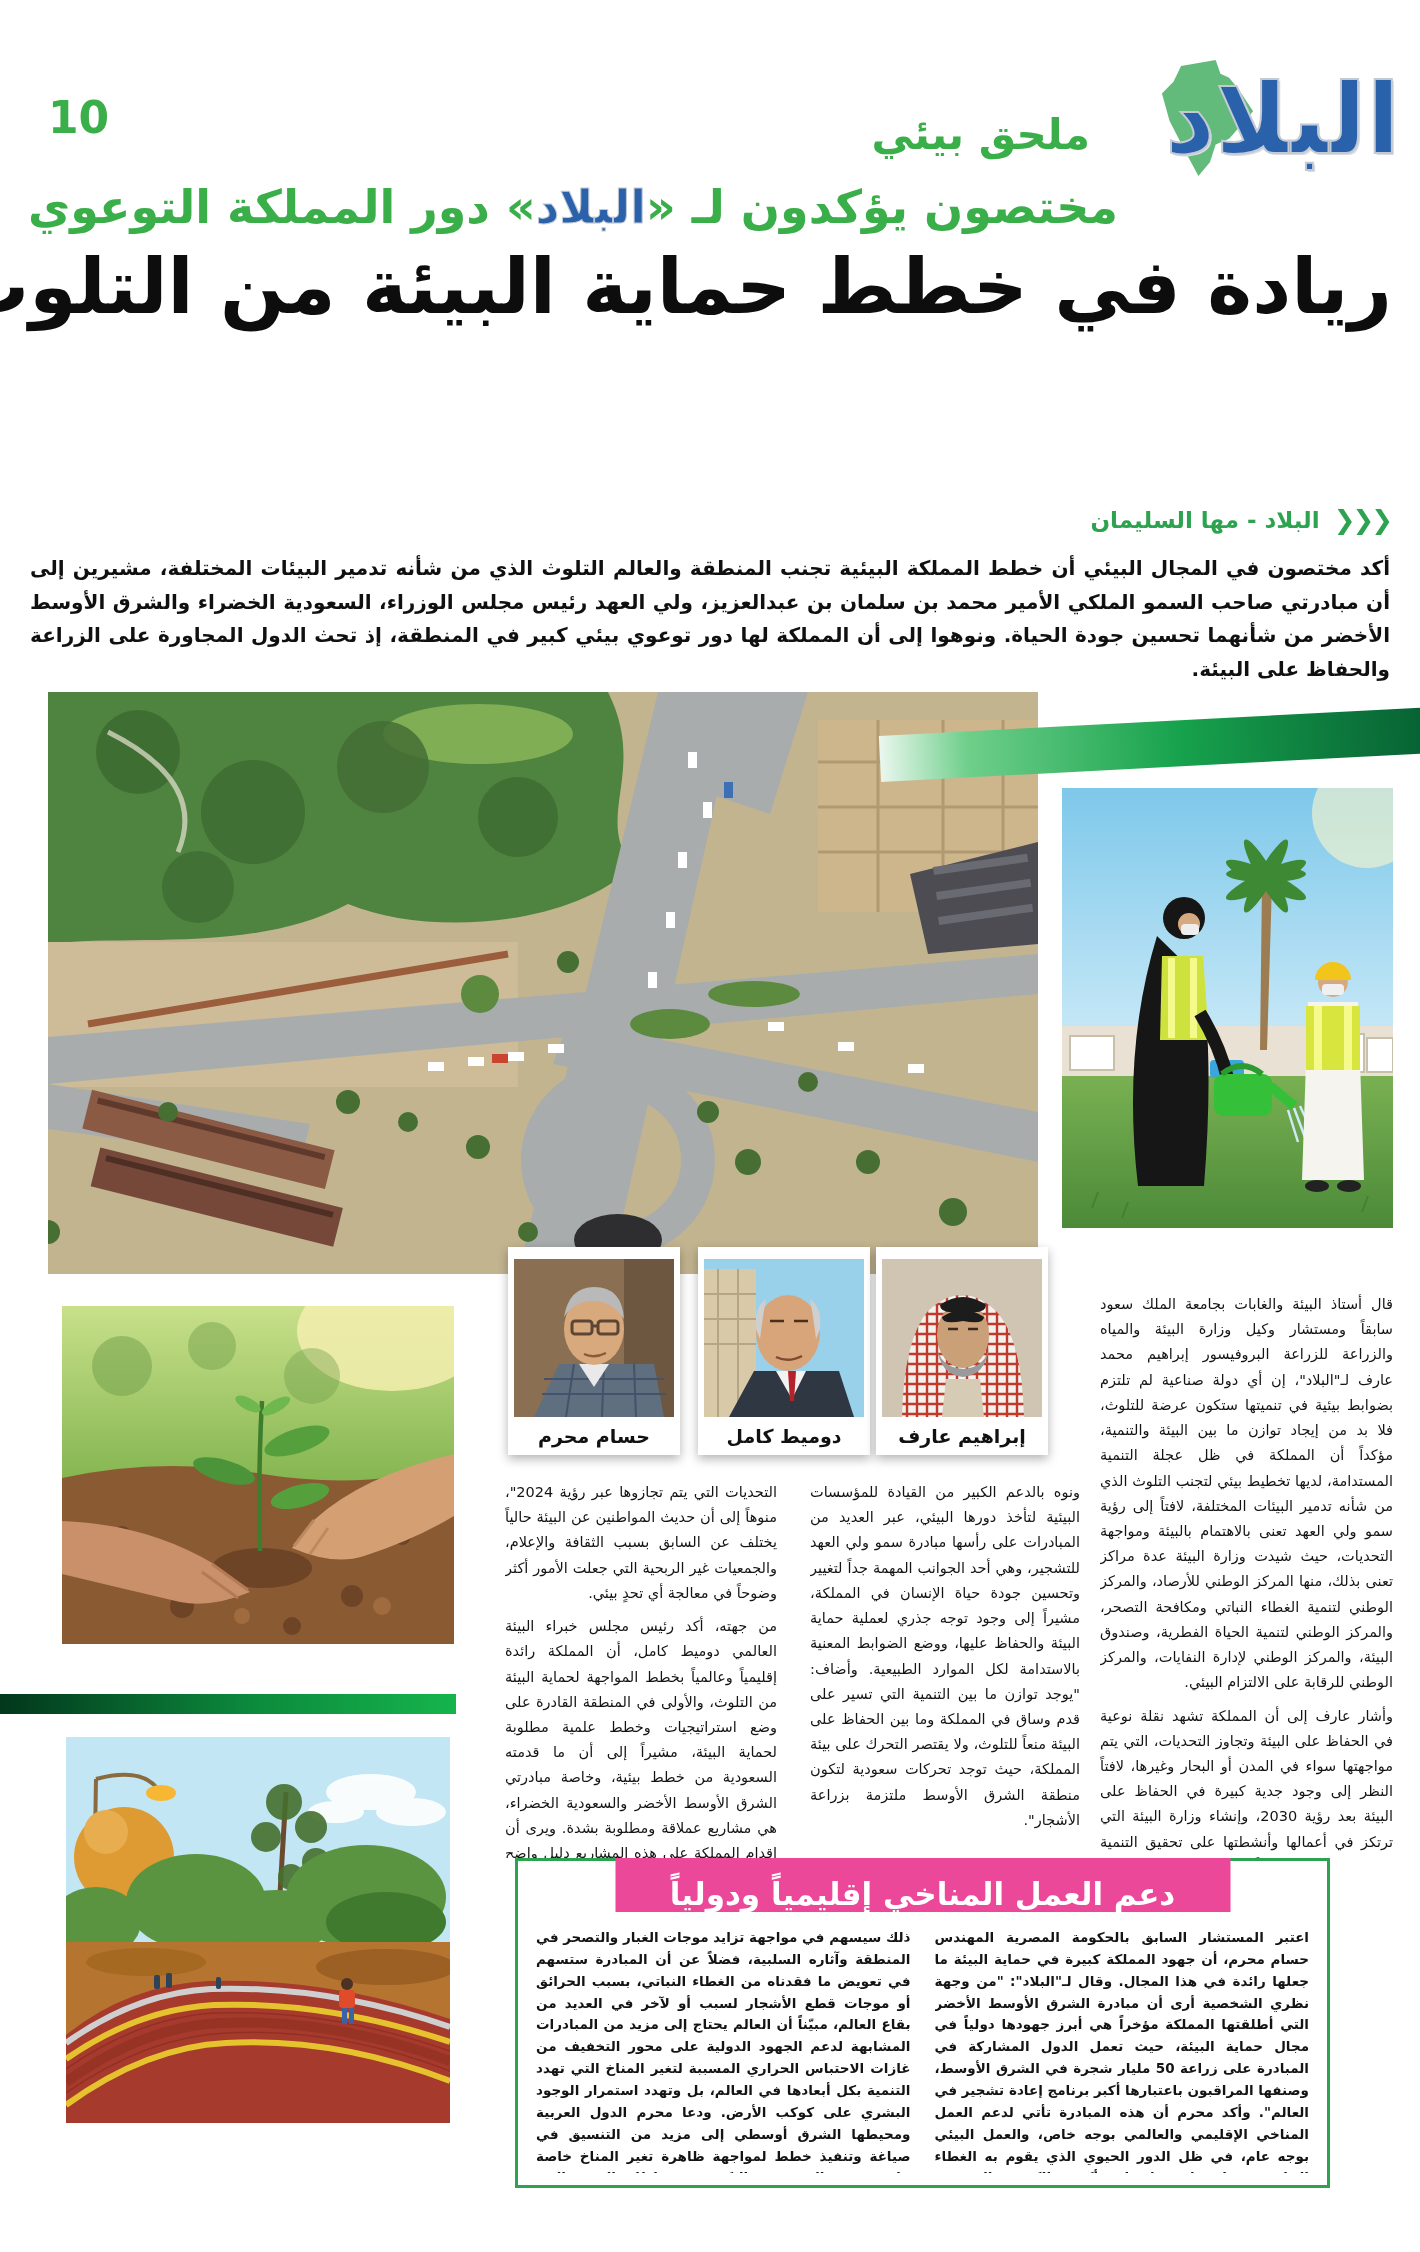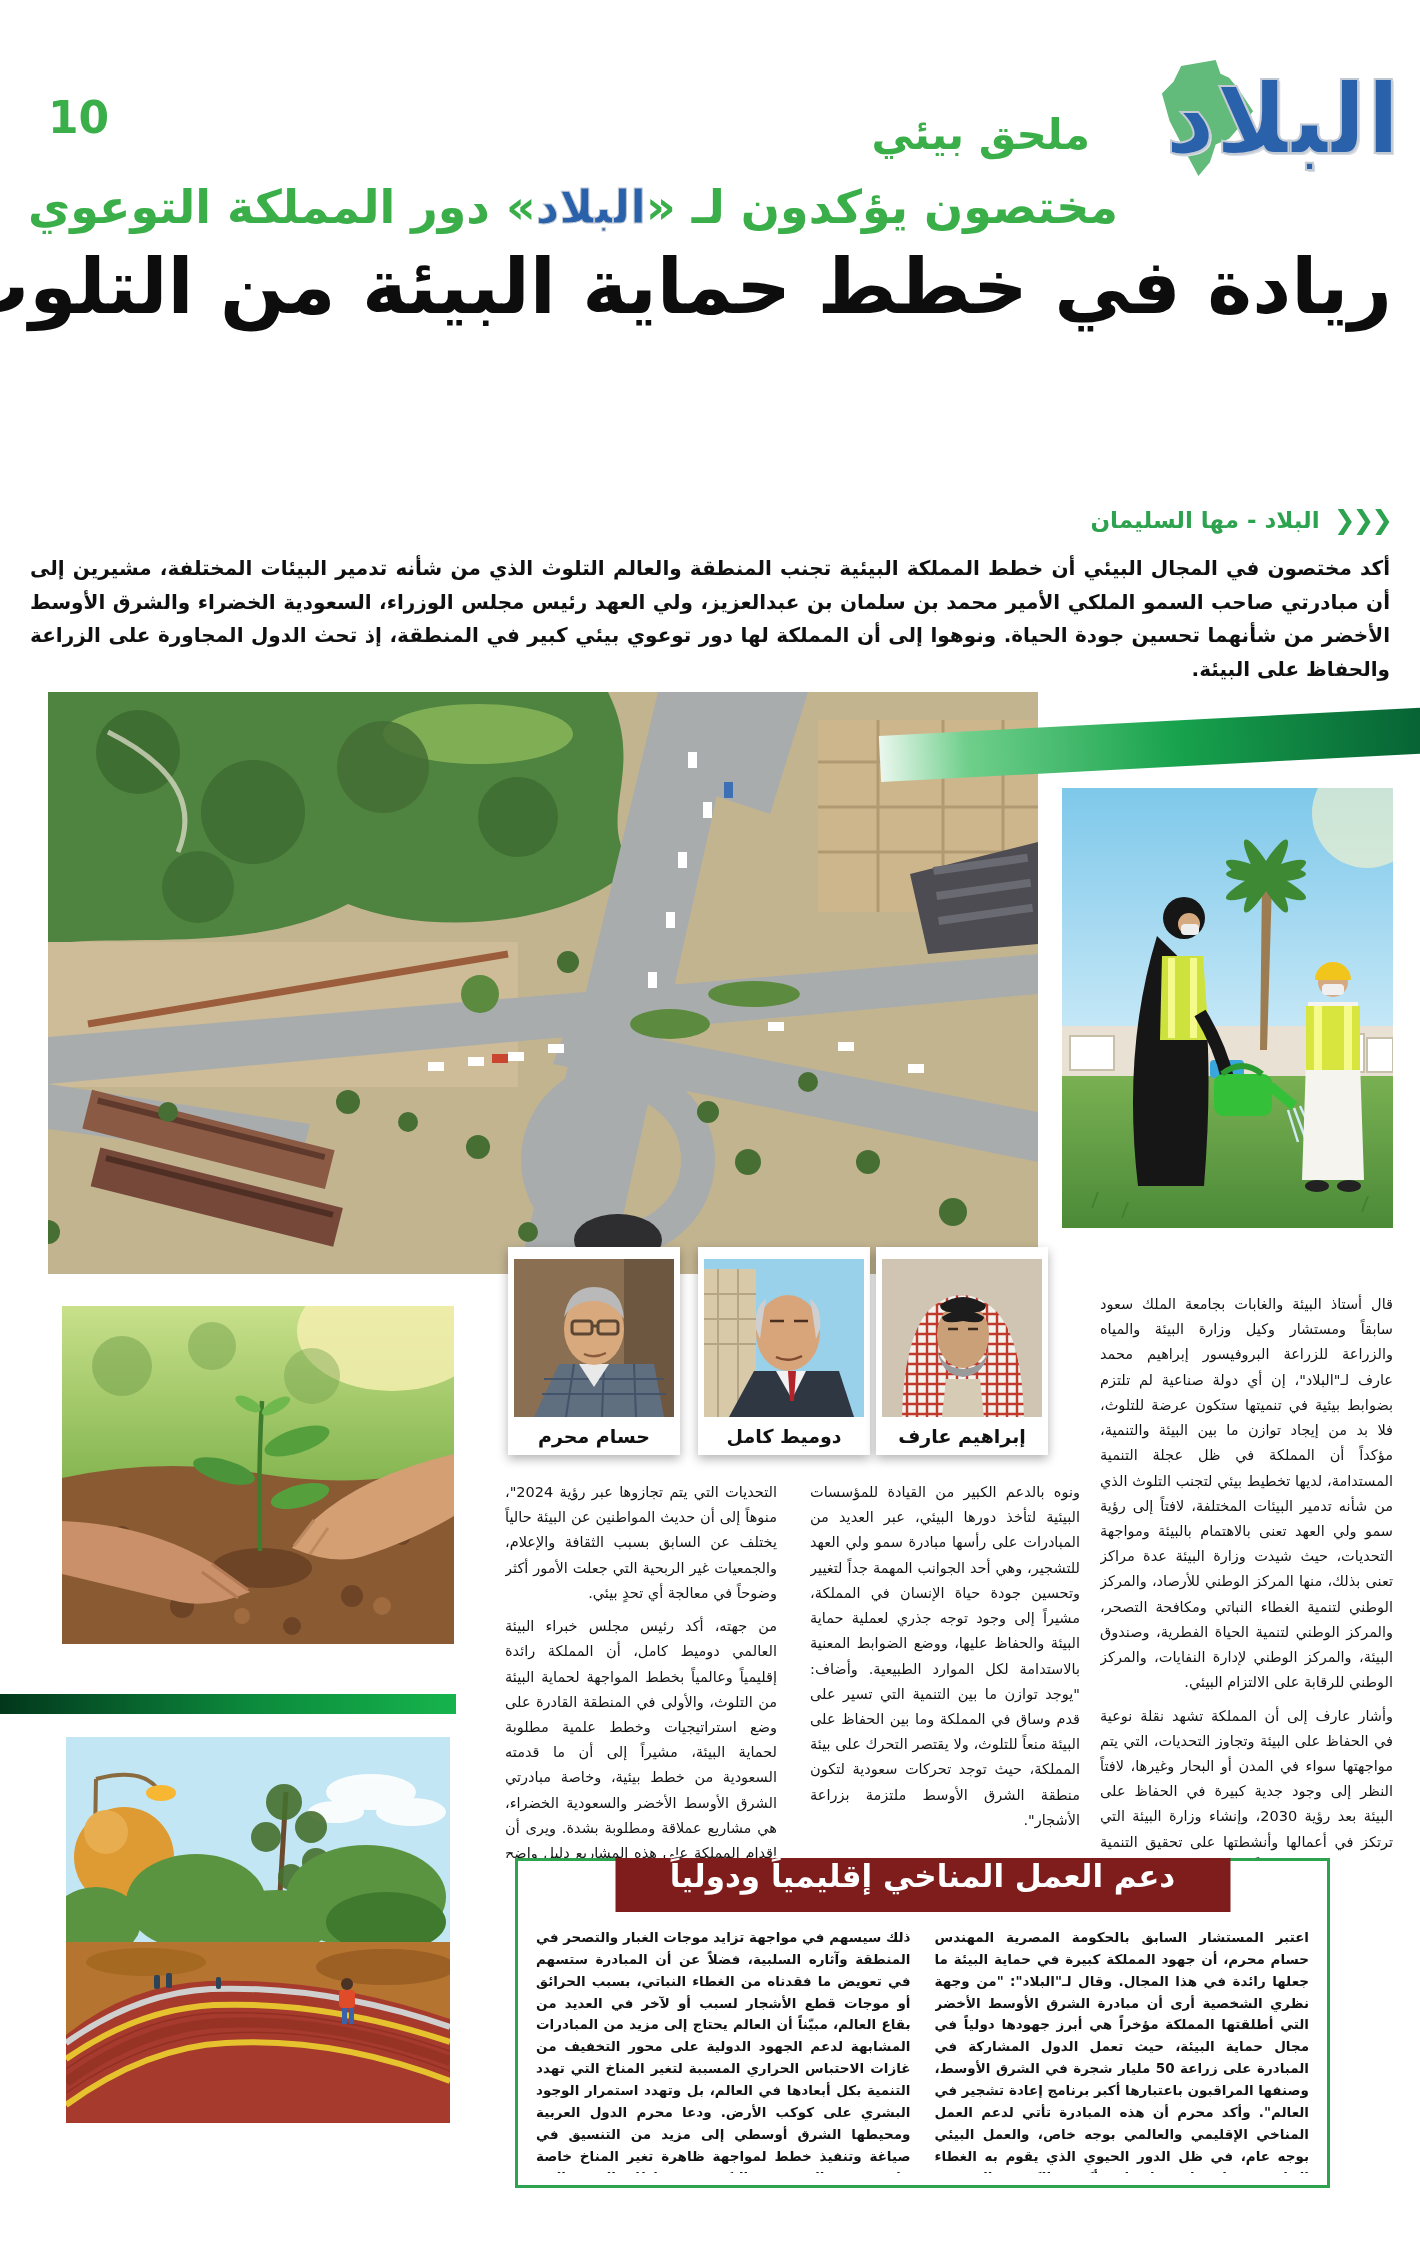--- a/index.html
+++ b/index.html
@@ -35,21 +35,21 @@
   .portrait .cap{height:38px;display:flex;align-items:center;justify-content:center;font-size:19px;font-weight:900;color:#111;}
   #p1{left:508px;} #p2{left:698px;} #p3{left:876px;}
   
   .col{font-size:14.5px;font-weight:400;color:#141414;line-height:1.74;text-align:justify;direction:rtl;overflow:hidden;}
   .col p{margin:0 0 8px 0;}
   #col-right{left:1100px;width:293px;top:1292px;height:566px;}
   #col-middle{left:810px;width:270px;top:1480px;height:378px;}
   #col-left{left:505px;width:272px;top:1480px;height:378px;}
   
   #climate-box{left:515px;top:1858px;width:815px;height:330px;border:3px solid #2da34f;background:#fff;box-sizing:border-box;}
-  #climate-box .title-bar{position:absolute;top:-3px;left:50%;transform:translateX(-50%);width:615px;height:54px;background:#7f1d1d;color:#fff;display:flex;align-items:flex-start;justify-content:center;font-size:31px;font-weight:900;}
+  #climate-box .title-bar{position:absolute;top:-3px;left:50%;transform:translateX(-50%);width:615px;height:54px;background:#ec4899;color:#fff;display:flex;align-items:flex-end;justify-content:center;font-size:31px;font-weight:900;}
   #climate-box .box-cols{display:flex;flex-direction:row;gap:24px;padding:66px 18px 12px 18px;direction:rtl;height:100%;box-sizing:border-box;}
   #climate-box .box-col{flex:1;font-size:13.5px;font-weight:700;line-height:1.62;text-align:justify;color:#141414;overflow:hidden;}
 </style>
 </head>
 <body>
 
 <div id="page">
 
   <div id="page-num" class="abs">10</div>
 

